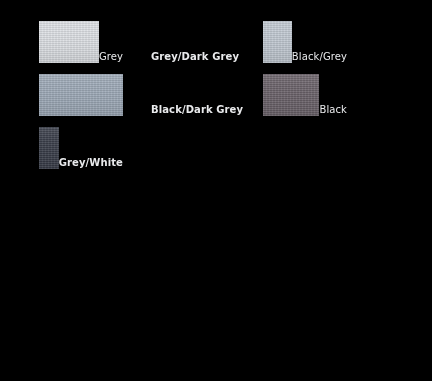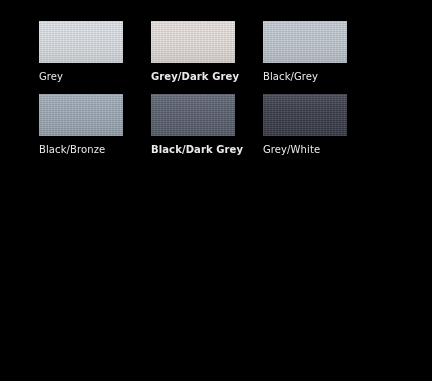--- a/index.html
+++ b/index.html
@@ -23,22 +23,22 @@
     display: flex;
     flex-wrap: wrap;
     align-content: flex-start;
   }
 
   .swatch-cell {
     width: 84px;
     margin-right: 14px;
     margin-bottom: 11px;
     display: flex;
-    flex-direction: column;
-    align-items: flex-start;
+    flex-direction: row;
+    align-items: flex-end;
     cursor: pointer;
     padding-left: 14px;
   }
 
   .swatch-chip {
     position: relative;
     width: 84px;
     height: 42px;
     overflow: hidden;
     background-color: #888;
@@ -108,27 +108,30 @@
     <div class="swatch-label" style="color: rgb(233, 234, 236); font-weight: bold;">Grey/Dark Grey</div>
   </div>
 
   <div class="swatch-cell">
     <div class="swatch-chip" style="background-color: rgb(194, 202, 211);"></div>
     <div class="swatch-label" style="color: rgb(233, 234, 236);">Black/Grey</div>
   </div>
 
   <div class="swatch-cell">
     <div class="swatch-chip" style="background-color: rgb(158, 170, 184);"></div>
-    <div class="swatch-label" style="color: rgb(233, 234, 236);">Black/Bronze</div>
   </div>
 
   <div class="swatch-cell">
     <div class="swatch-chip" style="background-color: rgb(90, 96, 112);"></div>
     <div class="swatch-label" style="color: rgb(233, 234, 236); font-weight: bold;">Black/Dark Grey</div>
   </div>
 
+  <div class="swatch-cell">
+    <div class="swatch-chip" style="background-color: rgb(107, 98, 106);"></div>
+    <div class="swatch-label" style="color: rgb(233, 234, 236);">Black</div>
+  </div>
 
   <div class="swatch-cell">
     <div class="swatch-chip" style="background-color: rgb(57, 61, 73);"></div>
-    <div class="swatch-label" style="color: rgb(233, 234, 236);">Grey/White</div>
+    <div class="swatch-label" style="color: rgb(233, 234, 236); font-weight: bold;">Grey/White</div>
   </div>
 
 </div>
 
 </body></html>

